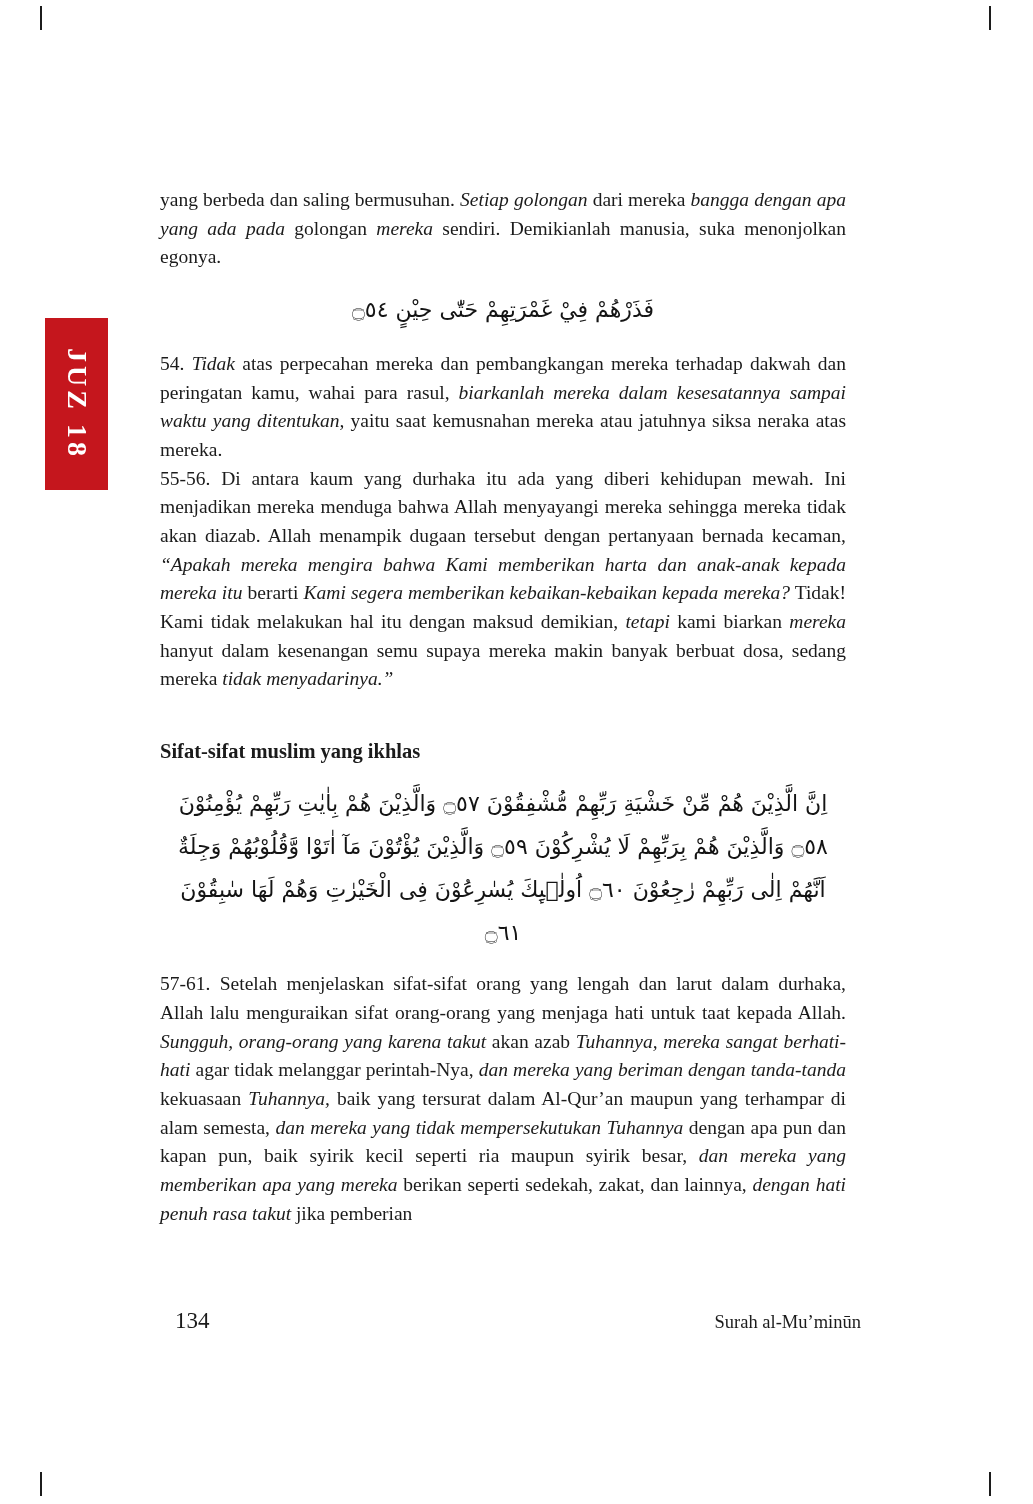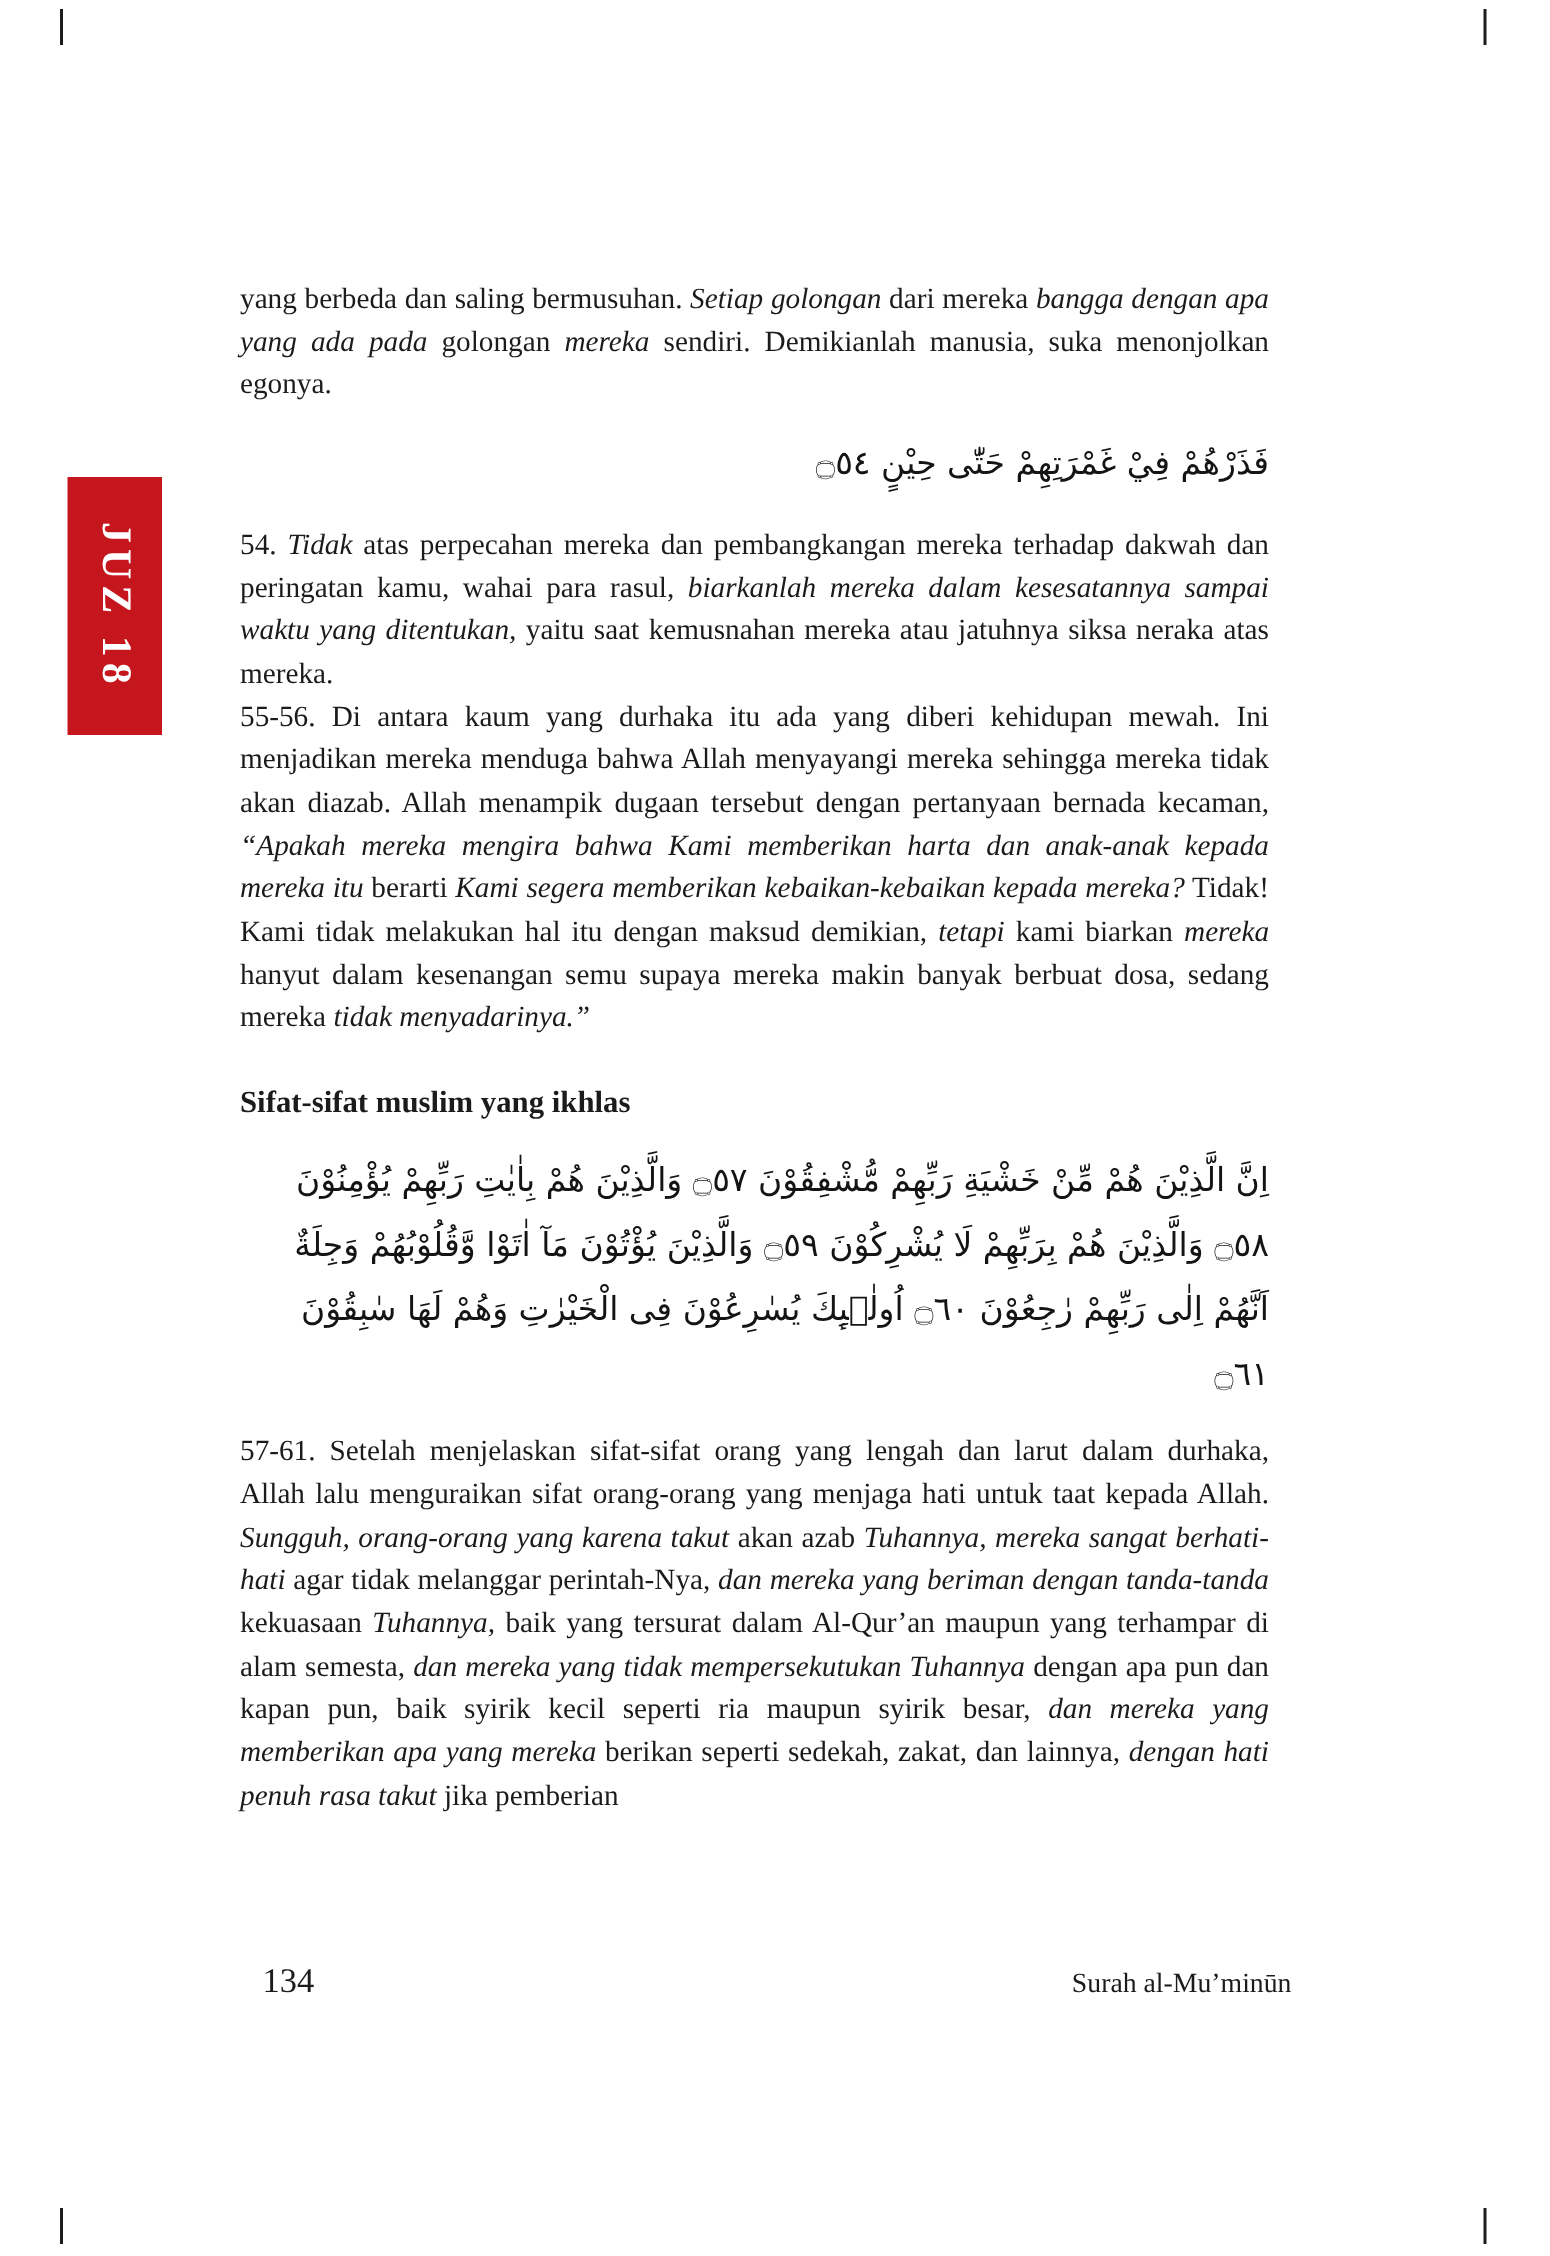--- a/index.html
+++ b/index.html
@@ -28,27 +28,28 @@
   }
 
   .main { position:absolute; left:160px; top:186px; width:686px; }
 
   .body-para { font-size:19.5px; line-height:1.47; text-align:justify; }
   .body-para .it { font-style:italic; }
 
   .arabic {
     direction:rtl; unicode-bidi:isolate;
     font-family:"DejaVu Sans", sans-serif;
+    text-align:center;
     font-size:22px; line-height:2.0;
     margin:16px 0 18px;
     color:#141414;
   }
   .arabic.multi { line-height:1.95; margin:20px 0 16px; }
 
-  .heading { font-weight:bold; font-size:20.5px; margin-top:30px; margin-bottom:4px; }
+  .heading { font-weight:bold; font-size:20.5px; margin-top:46px; margin-bottom:4px; }
 
   .footer {
     position:absolute; left:175px; top:1308px; width:686px;
     display:flex; justify-content:space-between; align-items:baseline;
   }
   .page-number { font-size:23px; }
   .surah-title { font-size:18.5px;text-align:center; }
 </style>
 </head>
 <body>

